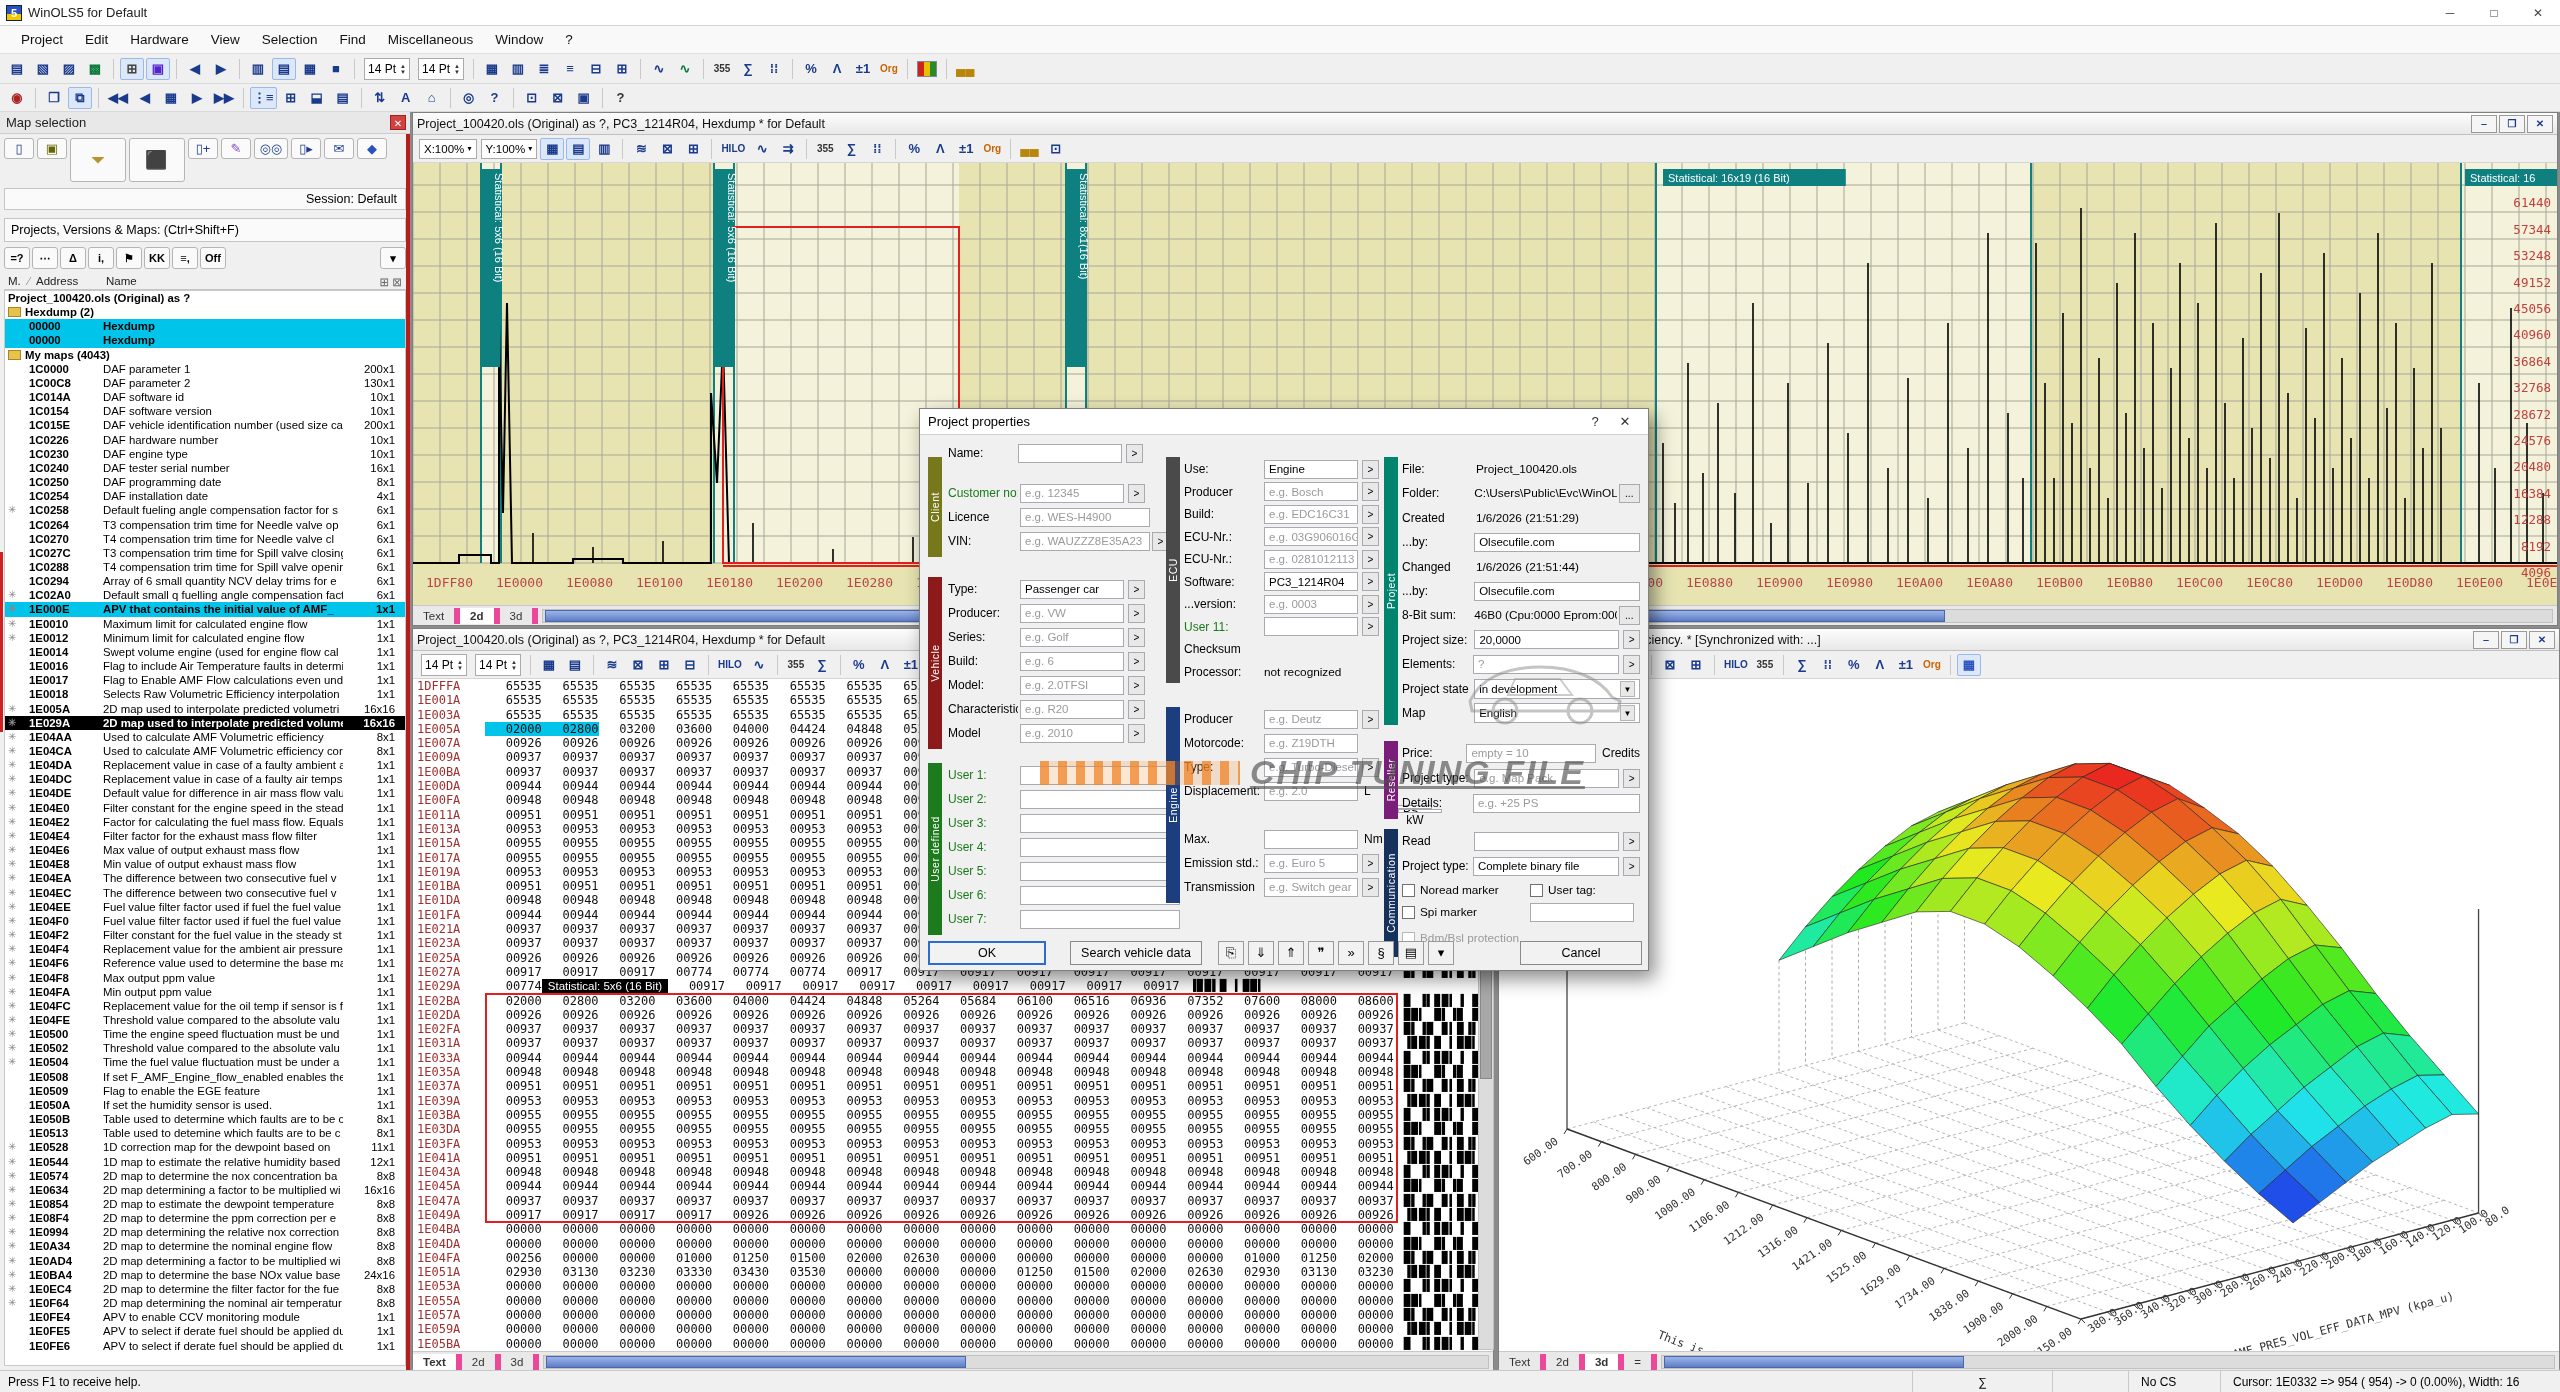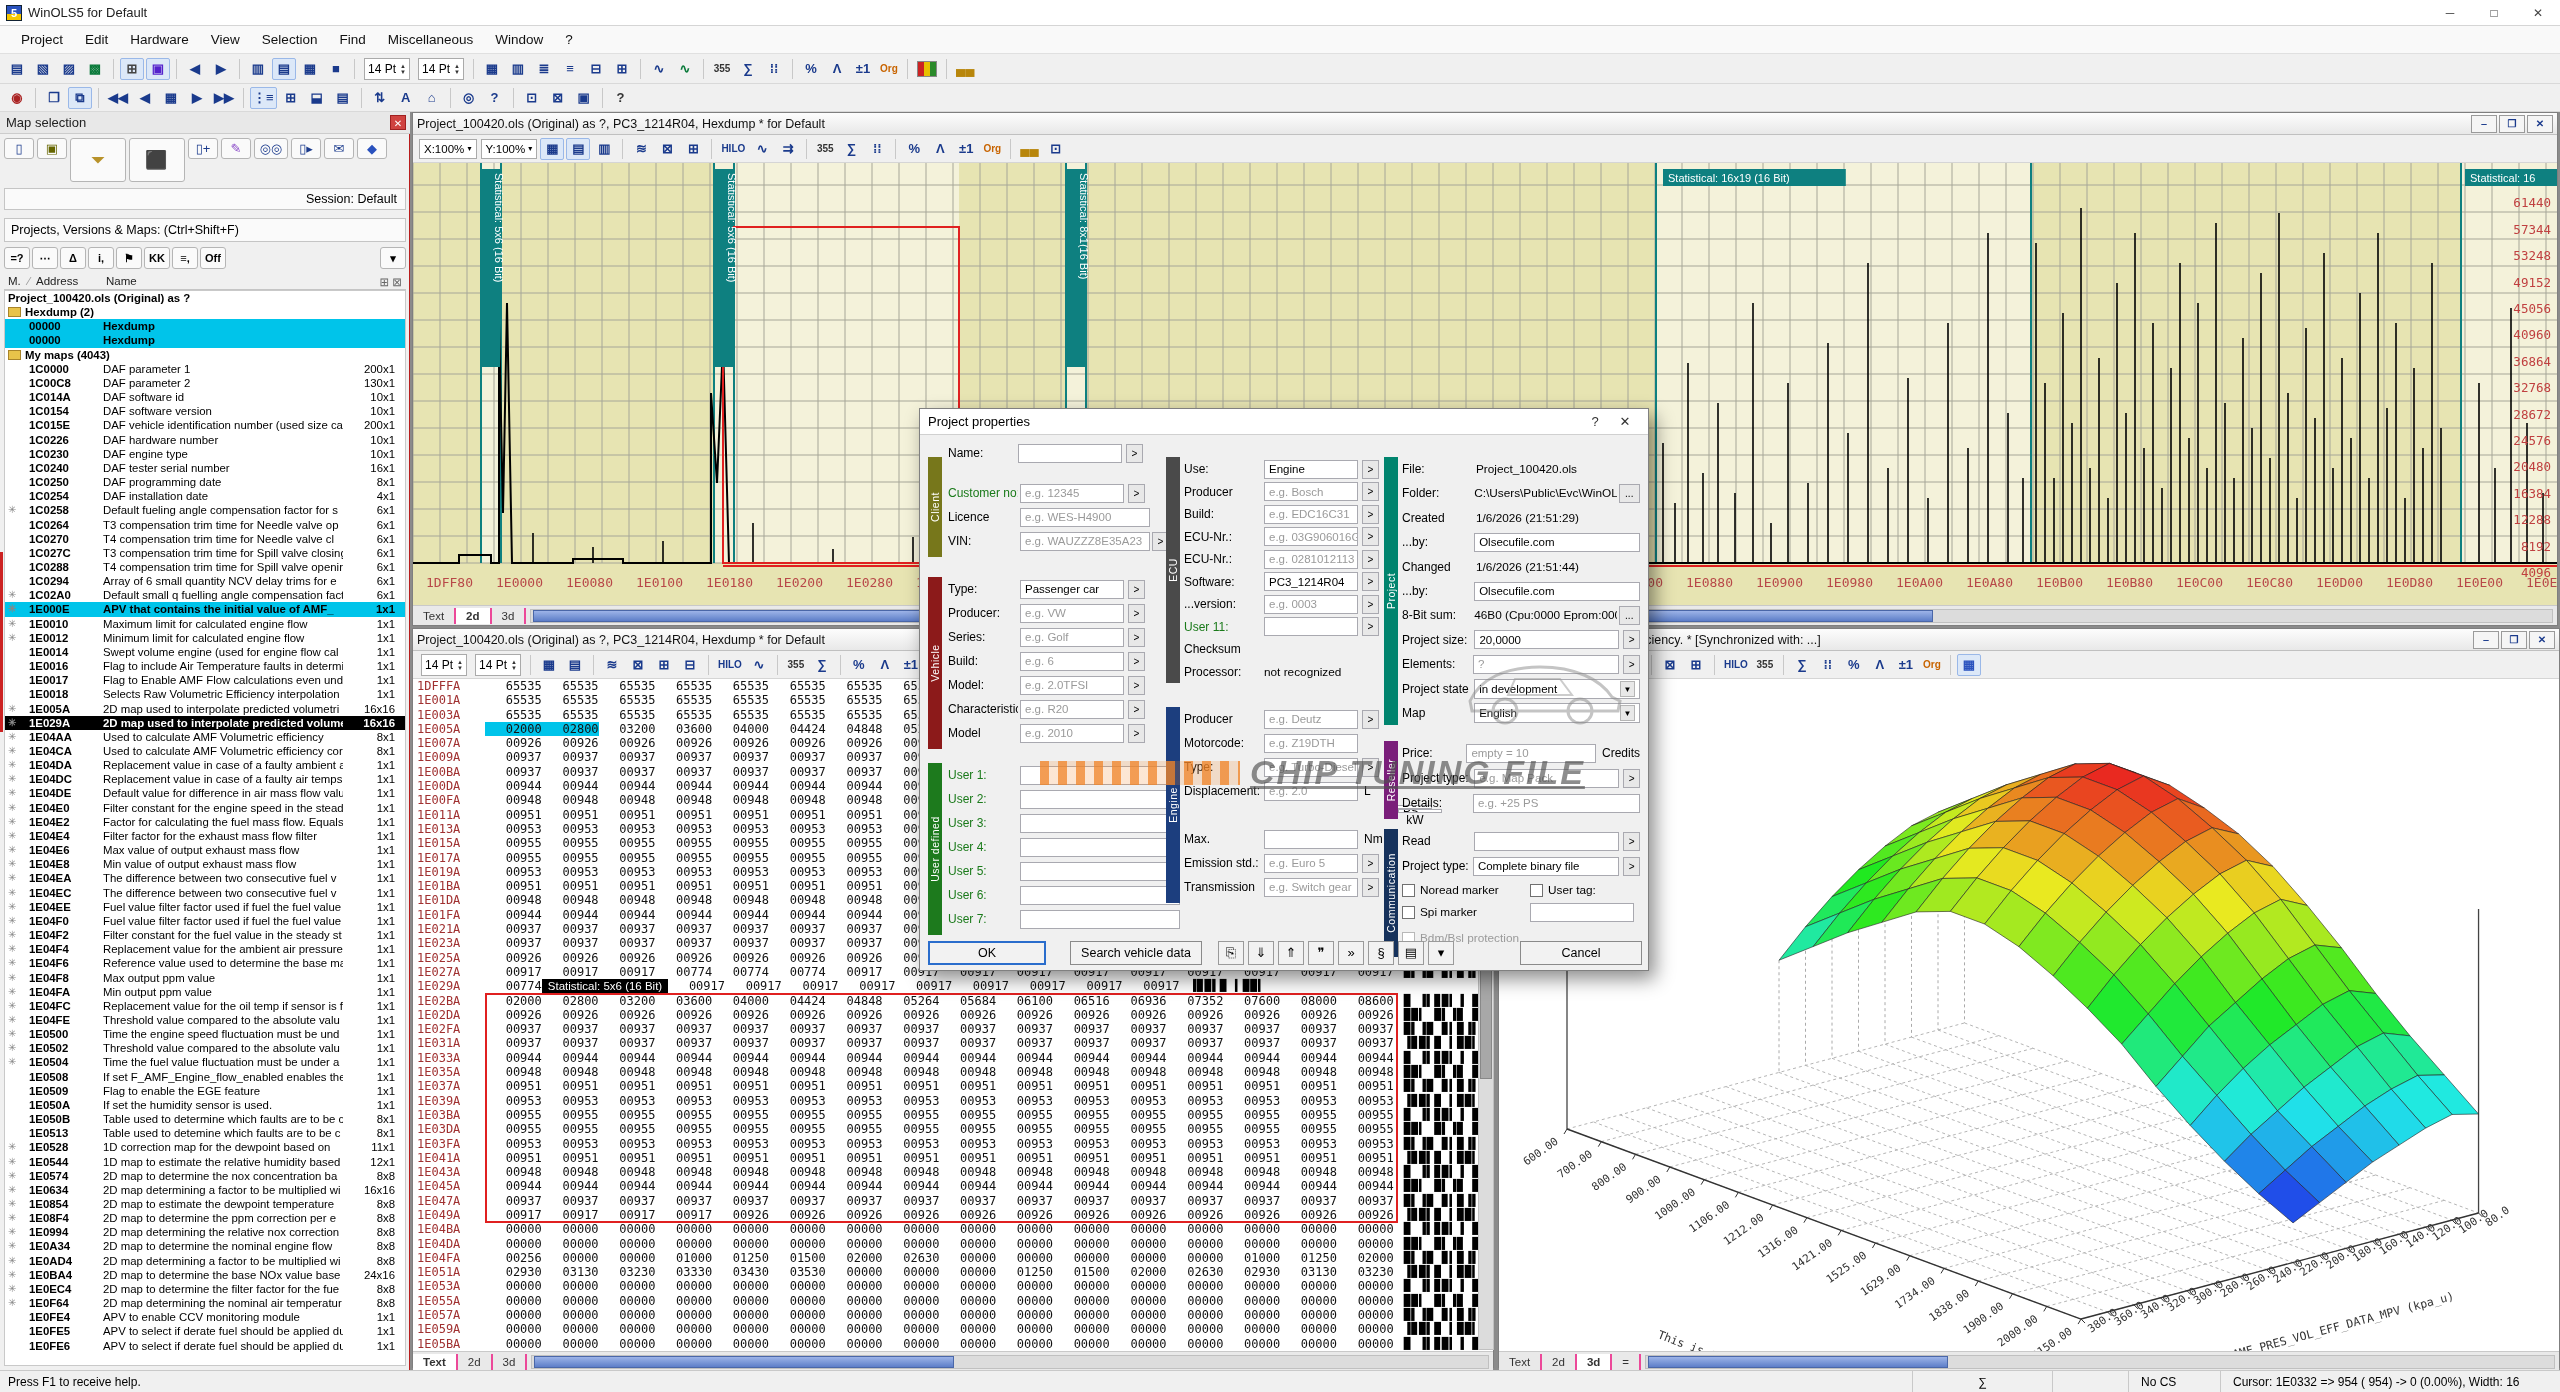--- a/index.html
+++ b/index.html
@@ -23,21 +23,21 @@
   .tb2{top:84px;height:28px;}
   .tbbtn{min-width:24px;height:22px;margin:0 1px;border:1px solid transparent;border-radius:2px;
          display:flex;align-items:center;justify-content:center;font-size:13px;font-weight:bold;padding:0 2px;}
   .tbbtn.frame{border-color:#9ab8e8;background:#dce8f8;}
   .tbsep{width:1px;height:20px;background:#c8c8c8;margin:0 5px;}
   .spinner{display:flex;align-items:center;border:1px solid #aaa;background:#fff;height:22px;margin:0 4px;padding:0 3px;font-size:12px;}
   .spincol{display:flex;flex-direction:column;margin-left:4px;font-size:6px;line-height:6px;color:#333;}
   .colorbars{display:flex;height:16px;margin:0 4px;border:1px solid #888;}
   .colorbars div{width:6px;height:100%;}
   
-  .panel{left:0;top:112px;width:410px;height:1258px;background:#f0f0f0;border-right:1px solid #b91c1c;}
+  .panel{left:0;top:112px;width:410px;height:1258px;background:#f0f0f0;border-right:4px solid #b91c1c;}
   .paneltitle{left:0;top:0;width:410px;height:22px;background:#e8e8e8;border-bottom:1px solid #ccc;
               padding:3px 6px;font-size:13px;color:#222;}
   .panelclose{position:absolute;right:4px;top:3px;width:16px;height:15px;background:#d04340;color:#fff;
               font-size:10px;text-align:center;line-height:15px;border:1px solid #a02020;}
   .panicons{left:4px;top:24px;width:402px;height:50px;display:flex;align-items:flex-start;gap:3px;padding-top:2px;}
   .bigbtn{border:1px solid #b5b5b5;background:#fafafa;border-radius:3px;display:flex;align-items:center;justify-content:center;font-size:18px;}
   .sessionbar{left:4px;top:76px;width:402px;height:22px;background:#fafafa;border:1px solid #c5c5c5;
               text-align:right;padding:3px 8px;font-size:12.5px;}
   .projbox{left:4px;top:106px;width:402px;height:24px;background:#fafafa;border:1px solid #c5c5c5;padding:4px 6px;font-size:12.5px;}
   .filterrow{left:4px;top:133px;width:402px;height:26px;display:flex;align-items:center;gap:2px;}
@@ -60,21 +60,21 @@
   
   .cwin{background:#f0f0f0;border:1px solid #7f7f7f;}
   .ctitle{height:22px;background:linear-gradient(180deg,#fdfdfd,#e8e8e8);border-bottom:1px solid #c0c0c0;
           display:flex;align-items:center;padding:0 4px;font-size:12.5px;color:#111;}
   .ctitle .t{flex:1;overflow:hidden;white-space:nowrap;}
   .cbtn{width:26px;height:18px;border:1px solid #9a9a9a;background:#f5f5f5;margin-left:2px;
         font-size:10px;text-align:center;line-height:16px;color:#1a3a8c;font-weight:bold;}
   .ctoolbar{height:28px;background:#f0f0f0;border-bottom:1px solid #d5d5d5;display:flex;align-items:center;padding-left:4px;}
   .zoombox{border:1px solid #aaa;background:#fff;height:20px;padding:1px 4px;font-size:11.5px;margin:0 2px;display:flex;align-items:center;}
   .tabstrip{height:20px;background:#e9e9e9;border-top:1px solid #c9c9c9;display:flex;align-items:center;font-size:11.5px;}
-  .tab{padding:2px 10px;border-right:2px solid #ec4899;color:#333;}
+  .tab{padding:2px 10px;border-right:6px solid #ec4899;color:#333;}
   .tab.active{background:#fff;font-weight:bold;}
   .hscroll{flex:1;height:14px;background:#dcdcdc;margin:0 4px;position:relative;border:1px solid #c0c0c0;}
   .hhandle{position:absolute;top:0;height:12px;background:linear-gradient(180deg,#9db4e8,#5d7ec8);border:1px solid #4a67a8;}
   .vscroll{width:16px;background:#dcdcdc;border:1px solid #c0c0c0;position:absolute;}
   .vhandle{position:absolute;left:1px;width:12px;background:#a8a8a8;border:1px solid #888;}
   
   .hexarea{font-family:"DejaVu Sans Mono",monospace;font-size:12px;background:#fff;overflow:hidden;}
   .hxrow{display:flex;height:14.3px;line-height:14.3px;white-space:pre;}
   .hxadr{width:72px;color:#a03030;padding-left:4px;}
   .hxv{width:56.8px;text-align:right;color:#111;}

